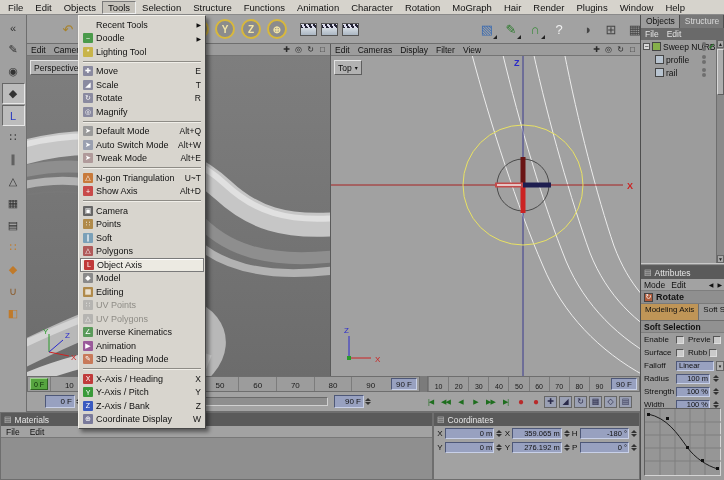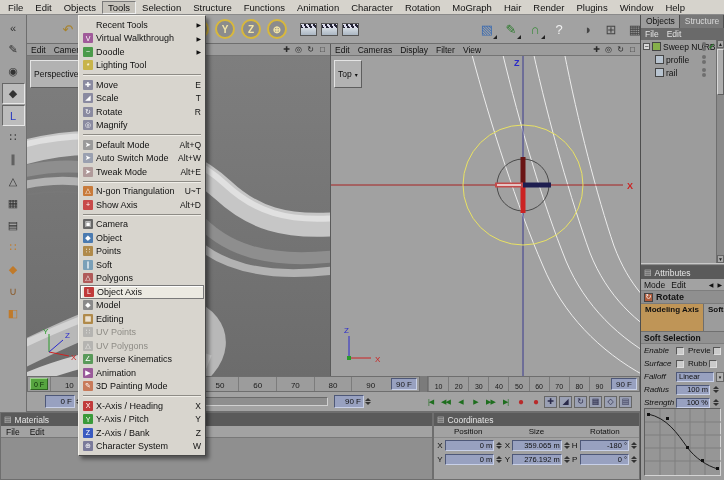--- a/index.html
+++ b/index.html
@@ -32,21 +32,21 @@
 .vp-left{left:27px;width:303px;}
 .vp-right{left:330px;width:310px;border-left:1px solid #5a5a5a;}
 .vp-header{height:12px;background:#9c9c9c;border-bottom:1px solid #747474;display:flex;align-items:center;font-size:8.5px;}
 .vp-menu{display:flex;}
 .vp-menu span{padding:0 4px;white-space:nowrap;}
 .vp-corner{margin-left:auto;display:flex;gap:1px;padding-right:2px;}
 .vp-corner span{width:11px;height:10px;font-size:8px;display:flex;align-items:center;justify-content:center;color:#2a2a2a;}
 .vp-body{position:absolute;left:0;top:12px;right:0;bottom:0;overflow:hidden;}
 .persp-body{background:linear-gradient(#7e7e7e,#6c6c6c);}
 .top-body{background:#a1a1a1;}
-.vp-label{position:absolute;left:3px;top:4px;background:#b2b2b2;border:1px solid;border-color:#e4e4e4 #5e5e5e #5e5e5e #e4e4e4;padding:0 3px;height:28px;display:flex;align-items:center;gap:3px;font-size:8.5px;z-index:3;}
+.vp-label{position:absolute;left:3px;top:4px;background:#b2b2b2;border:1px solid;border-color:#e4e4e4 #5e5e5e #5e5e5e #e4e4e4;padding:0 3px;height:15px;display:flex;align-items:center;gap:3px;font-size:8.5px;z-index:3;}
 .vp-label .caret{font-size:6px;}
 .gizmo-svg{position:absolute;left:8px;bottom:12px;}
 
 
 .ruler{position:absolute;top:376px;height:16px;background:#9c9c9c;border:1px solid #6e6e6e;display:flex;align-items:center;font-size:8px;color:#1a1a1a;}
 .ruler-left{left:27px;width:393px;}
 .ruler-right{left:427px;width:213px;}
 .ruler-right .tick{font-size:7px;}
 .ticks{flex:1;display:flex;height:100%;}
 .tick{flex:1;text-align:center;border-left:1px solid #7c7c7c;height:100%;display:flex;align-items:flex-end;justify-content:center;padding-bottom:1px;}
@@ -104,26 +104,26 @@
 .rp-scroll .thumb{height:46px;background:#aeaeae;border:1px solid;border-color:#d8d8d8 #5e5e5e #5e5e5e #d8d8d8;margin:1px 0;}
 .rp-scroll .space{flex:1;}
 .splitter{position:absolute;left:0;right:0;top:248px;height:3px;background:#8e8e8e;border-top:1px solid #c8c8c8;border-bottom:1px solid #5e5e5e;}
 .attrs{position:absolute;left:0;right:0;top:251px;bottom:0;}
 .attr-menu{height:12px;background:#a2a2a2;border-bottom:1px solid #7e7e7e;display:flex;align-items:center;font-size:8.5px;}
 .attr-menu span{padding:0 3px;}
 .attr-menu .nav{margin-left:auto;font-size:6px;padding:0 2px;}
 .attr-menu .nav + .nav{margin-left:0;}
 .attr-obj{height:13px;background:#8f8f8f;border-bottom:1px solid #7a7a7a;display:flex;align-items:center;font-weight:bold;font-size:9px;padding-left:3px;gap:3px;}
 .rot-icon{width:9px;height:9px;background:#b05a3a;color:#fff;font-size:7px;font-weight:normal;display:flex;align-items:center;justify-content:center;border:1px solid #444;}
-.attr-tabs{height:28px;display:flex;background:#5eead4;border-bottom:1px solid #707070;overflow:hidden;font-weight:bold;}
+.attr-tabs{height:17px;display:flex;background:#5eead4;border-bottom:1px solid #707070;overflow:hidden;}
 .attr-tab{padding:1px 4px;font-size:8px;white-space:nowrap;background:#bf9557;border-right:1px solid #6e6e6e;}
 .attr-tab.active{background:#9c9c9c;}
 .attr-section{height:12px;background:#919191;border-bottom:1px solid #7e7e7e;font-weight:bold;font-size:8.5px;padding-left:3px;display:flex;align-items:center;}
 .attr-row{height:13px;display:flex;align-items:center;font-size:8px;padding-left:3px;gap:2px;overflow:hidden;white-space:nowrap;}
-.attr-row .lbl{width:30px;flex-shrink:0;font-style:italic;}
+.attr-row .lbl{width:30px;flex-shrink:0;}
 .attr-row .lbl2{margin-left:2px;}
 .checkbox{width:8px;height:8px;background:#cacaca;border:1px solid;border-color:#555 #ddd #ddd #555;flex-shrink:0;}
 .attr-field{width:34px;height:10px;background:#98a1c0;border:1px solid;border-color:#4e5878 #c8d0e8 #c8d0e8 #4e5878;font-size:7.5px;display:flex;align-items:center;justify-content:flex-end;padding-right:1px;flex-shrink:0;}
 .attr-field.dropdown{width:38px;justify-content:flex-start;padding-left:2px;}
 .dd-btn{width:8px;height:10px;background:#b0b0b0;border:1px solid #666;font-size:5px;text-align:center;line-height:9px;flex-shrink:0;}
 .attr-graph{position:absolute;left:3px;right:3px;top:142px;height:68px;background:#969696;border:1px solid;border-color:#5e5e5e #d4d4d4 #d4d4d4 #5e5e5e;}
 
 
 .popup{position:absolute;left:78px;top:15px;width:128px;background:#d8d5ce;border:1px solid;border-color:#f2f0ea #474747 #474747 #f2f0ea;box-shadow:3px 3px 4px rgba(0,0,0,.45);z-index:99;padding:2px 1px;}
 .mi{height:13.5px;display:flex;align-items:center;padding:0 3px;font-size:9px;gap:3px;}
@@ -377,25 +377,20 @@
       <span>File</span>
       <span>Edit</span>
     </div>
     <div class="mat-body"></div>
   </div>
 
   <div class="coords">
     <div class="panel-header">
       <span class="grip">▤</span>
       <span>Coordinates</span>
-    </div>
-    <div class="coord-cols">
-      <span>Position</span>
-      <span>Size</span>
-      <span>Rotation</span>
     </div>
     <div>
         <div class="coord-row">
           <span class="axis">X</span>
           <span class="coord-field">0 m</span>
           <span class="spin">
             <i class="up"></i>
             <i class="dn"></i>
           </span>
           <span class="axis">X</span>
@@ -567,25 +562,20 @@
     </div>
   </div>
 
   <div class="popup">
       <div class="mi">
         <span class="mic noicon"></span>
         <span class="mil">Recent Tools</span>
         <span class="mis sub">▶</span>
       </div>
       <div class="mi">
-        <span class="mic" style="background: rgb(160, 90, 154);">V</span>
-        <span class="mil">Virtual Walkthrough</span>
-        <span class="mis sub">▶</span>
-      </div>
-      <div class="mi">
         <span class="mic" style="background: rgb(74, 154, 74);">~</span>
         <span class="mil">Doodle</span>
         <span class="mis sub">▶</span>
       </div>
       <div class="mi">
         <span class="mic" style="background: rgb(200, 180, 74);">*</span>
         <span class="mil">Lighting Tool</span>
         <span class="mis"></span>
       </div>
       <div class="m-sep"></div>
@@ -636,25 +626,20 @@
         <span class="mil">Show Axis</span>
         <span class="mis">Alt+D</span>
       </div>
       <div class="m-sep"></div>
       <div class="mi">
         <span class="mic" style="background: rgb(102, 102, 102);">▣</span>
         <span class="mil">Camera</span>
         <span class="mis"></span>
       </div>
       <div class="mi">
-        <span class="mic" style="background: rgb(74, 122, 176);">◆</span>
-        <span class="mil">Object</span>
-        <span class="mis"></span>
-      </div>
-      <div class="mi">
         <span class="mic" style="background: rgb(176, 138, 74);">∷</span>
         <span class="mil">Points</span>
         <span class="mis"></span>
       </div>
       <div class="mi">
         <span class="mic" style="background: rgb(122, 160, 184);">∥</span>
         <span class="mil">Soft</span>
         <span class="mis"></span>
       </div>
       <div class="mi">
@@ -692,39 +677,39 @@
         <span class="mil">Inverse Kinematics</span>
         <span class="mis"></span>
       </div>
       <div class="mi">
         <span class="mic" style="background: rgb(154, 90, 154);">▶</span>
         <span class="mil">Animation</span>
         <span class="mis"></span>
       </div>
       <div class="mi">
         <span class="mic" style="background: rgb(200, 122, 90);">✎</span>
-        <span class="mil">3D Painting Mode</span>
+        <span class="mil">3D Heading Mode</span>
         <span class="mis"></span>
       </div>
       <div class="m-sep"></div>
       <div class="mi">
         <span class="mic" style="background: rgb(192, 58, 58);">X</span>
         <span class="mil">X-Axis / Heading</span>
         <span class="mis">X</span>
       </div>
       <div class="mi">
         <span class="mic" style="background: rgb(58, 154, 58);">Y</span>
         <span class="mil">Y-Axis / Pitch</span>
         <span class="mis">Y</span>
       </div>
       <div class="mi">
         <span class="mic" style="background: rgb(58, 90, 192);">Z</span>
         <span class="mil">Z-Axis / Bank</span>
         <span class="mis">Z</span>
       </div>
       <div class="mi">
         <span class="mic" style="background: rgb(122, 122, 154);">⊕</span>
-        <span class="mil">Character System</span>
+        <span class="mil">Coordinate Display</span>
         <span class="mis">W</span>
       </div>
     </div>
 
 </div>
 
 </body></html>

